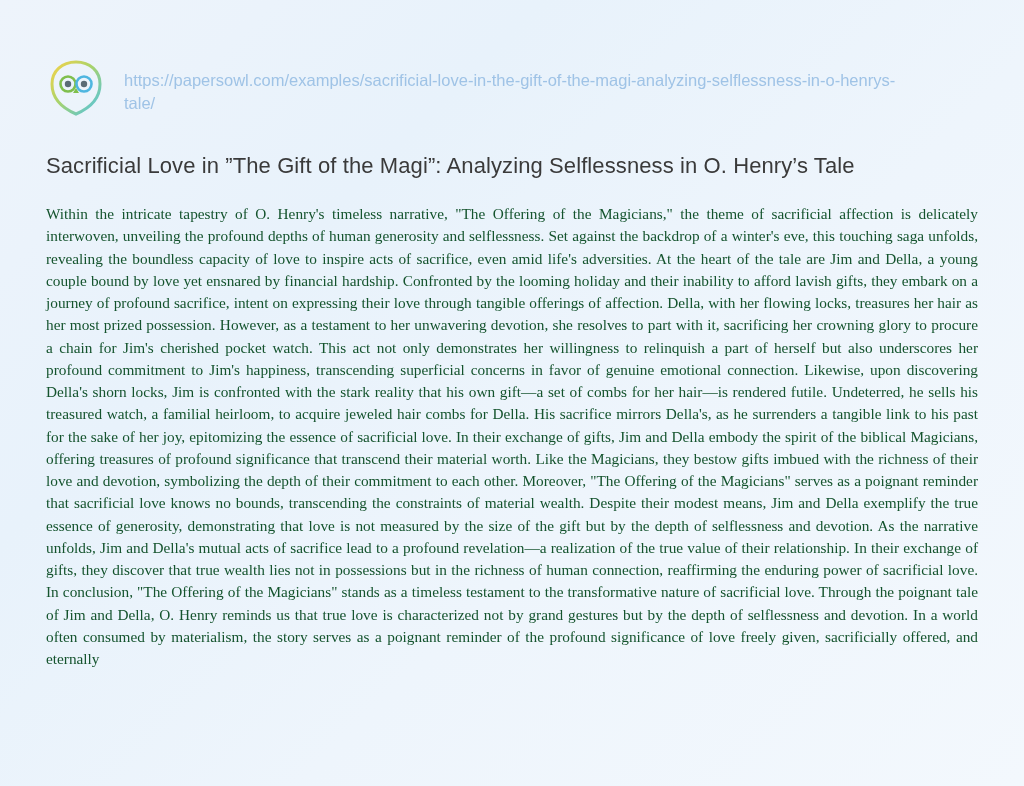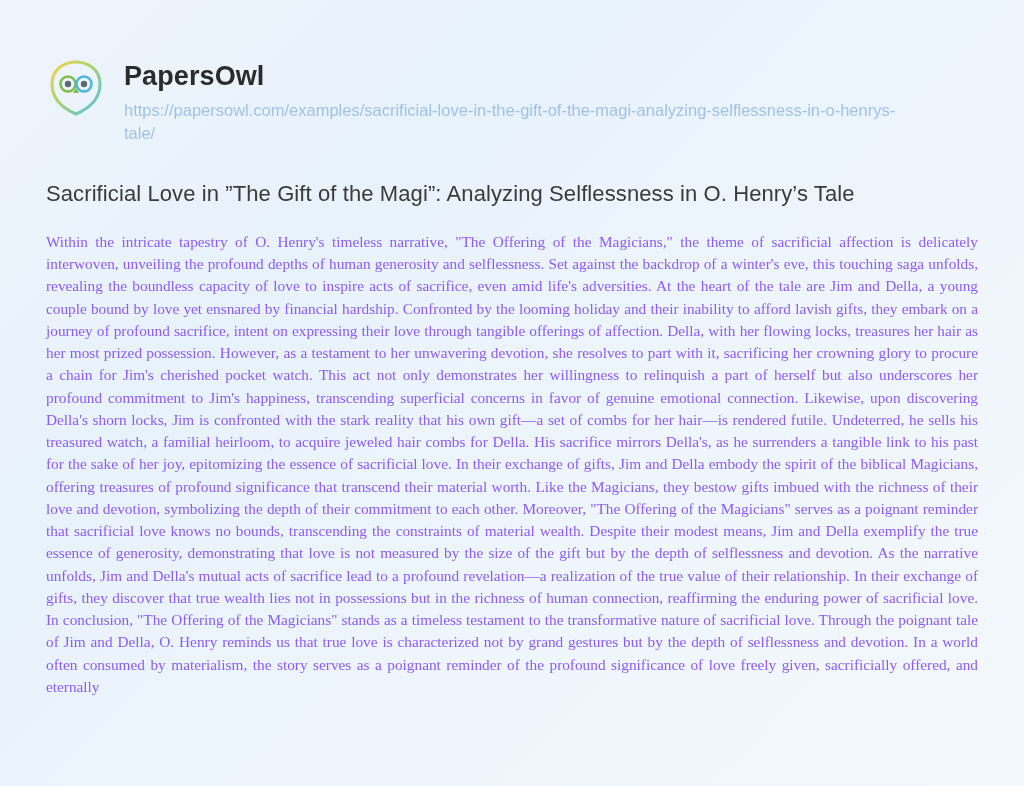--- a/index.html
+++ b/index.html
@@ -59,21 +59,21 @@
     color: #3a3a3a;
     font-weight: normal;
     line-height: 1.42;
     letter-spacing: 0.1px;
   }
   .body-text {
     margin: 22px 46px 0 46px;
     font-family: "Liberation Serif", serif;
     font-size: 15.3px;
     line-height: 1.455;
-    color: #8b5cf6;
+    color: #14532d;
     text-align: justify;
   }
 </style>
 </head>
 <body>
 
 <div class="page">
 
   <div class="header">
 
@@ -89,21 +89,20 @@
         <path d="M30 4 C16 4 6 13 6 26 C6 40 16 50 30 56 C44 50 54 40 54 26 C54 13 44 4 30 4 Z" fill="none" stroke="url(#owlgrad)" stroke-width="3"></path>
         <circle cx="22" cy="26" r="7.5" fill="none" stroke="#7fbf4d" stroke-width="2.6"></circle>
         <circle cx="38" cy="26" r="7.5" fill="none" stroke="#4fb6e0" stroke-width="2.6"></circle>
         <circle cx="22" cy="26" r="3.2" fill="#5a6b75"></circle>
         <circle cx="38" cy="26" r="3.2" fill="#5a6b75"></circle>
         <path d="M30 30 L27 35 L33 35 Z" fill="#7fbf4d"></path>
       </svg>
     </div>
 
     <div class="brand-block">
-      <div class="brand-name">PapersOwl</div>
       <div class="doc-url">https://papersowl.com/examples/sacrificial-love-in-the-gift-of-the-magi-analyzing-selflessness-in-o-henrys-tale/</div>
     </div>
 
   </div>
 
   <h1 class="title">Sacrificial Love in ”The Gift of the Magi”: Analyzing Selflessness in O. Henry’s Tale</h1>
 
   <div class="body-text">Within the intricate tapestry of O. Henry's timeless narrative, "The Offering of the Magicians," the theme of sacrificial affection is delicately interwoven, unveiling the profound depths of human generosity and selflessness. Set against the backdrop of a winter's eve, this touching saga unfolds, revealing the boundless capacity of love to inspire acts of sacrifice, even amid life's adversities. At the heart of the tale are Jim and Della, a young couple bound by love yet ensnared by financial hardship. Confronted by the looming holiday and their inability to afford lavish gifts, they embark on a journey of profound sacrifice, intent on expressing their love through tangible offerings of affection. Della, with her flowing locks, treasures her hair as her most prized possession. However, as a testament to her unwavering devotion, she resolves to part with it, sacrificing her crowning glory to procure a chain for Jim's cherished pocket watch. This act not only demonstrates her willingness to relinquish a part of herself but also underscores her profound commitment to Jim's happiness, transcending superficial concerns in favor of genuine emotional connection. Likewise, upon discovering Della's shorn locks, Jim is confronted with the stark reality that his own gift—a set of combs for her hair—is rendered futile. Undeterred, he sells his treasured watch, a familial heirloom, to acquire jeweled hair combs for Della. His sacrifice mirrors Della's, as he surrenders a tangible link to his past for the sake of her joy, epitomizing the essence of sacrificial love. In their exchange of gifts, Jim and Della embody the spirit of the biblical Magicians, offering treasures of profound significance that transcend their material worth. Like the Magicians, they bestow gifts imbued with the richness of their love and devotion, symbolizing the depth of their commitment to each other. Moreover, "The Offering of the Magicians" serves as a poignant reminder that sacrificial love knows no bounds, transcending the constraints of material wealth. Despite their modest means, Jim and Della exemplify the true essence of generosity, demonstrating that love is not measured by the size of the gift but by the depth of selflessness and devotion. As the narrative unfolds, Jim and Della's mutual acts of sacrifice lead to a profound revelation—a realization of the true value of their relationship. In their exchange of gifts, they discover that true wealth lies not in possessions but in the richness of human connection, reaffirming the enduring power of sacrificial love. In conclusion, "The Offering of the Magicians" stands as a timeless testament to the transformative nature of sacrificial love. Through the poignant tale of Jim and Della, O. Henry reminds us that true love is characterized not by grand gestures but by the depth of selflessness and devotion. In a world often consumed by materialism, the story serves as a poignant reminder of the profound significance of love freely given, sacrificially offered, and eternally</div>
 
 </div>

